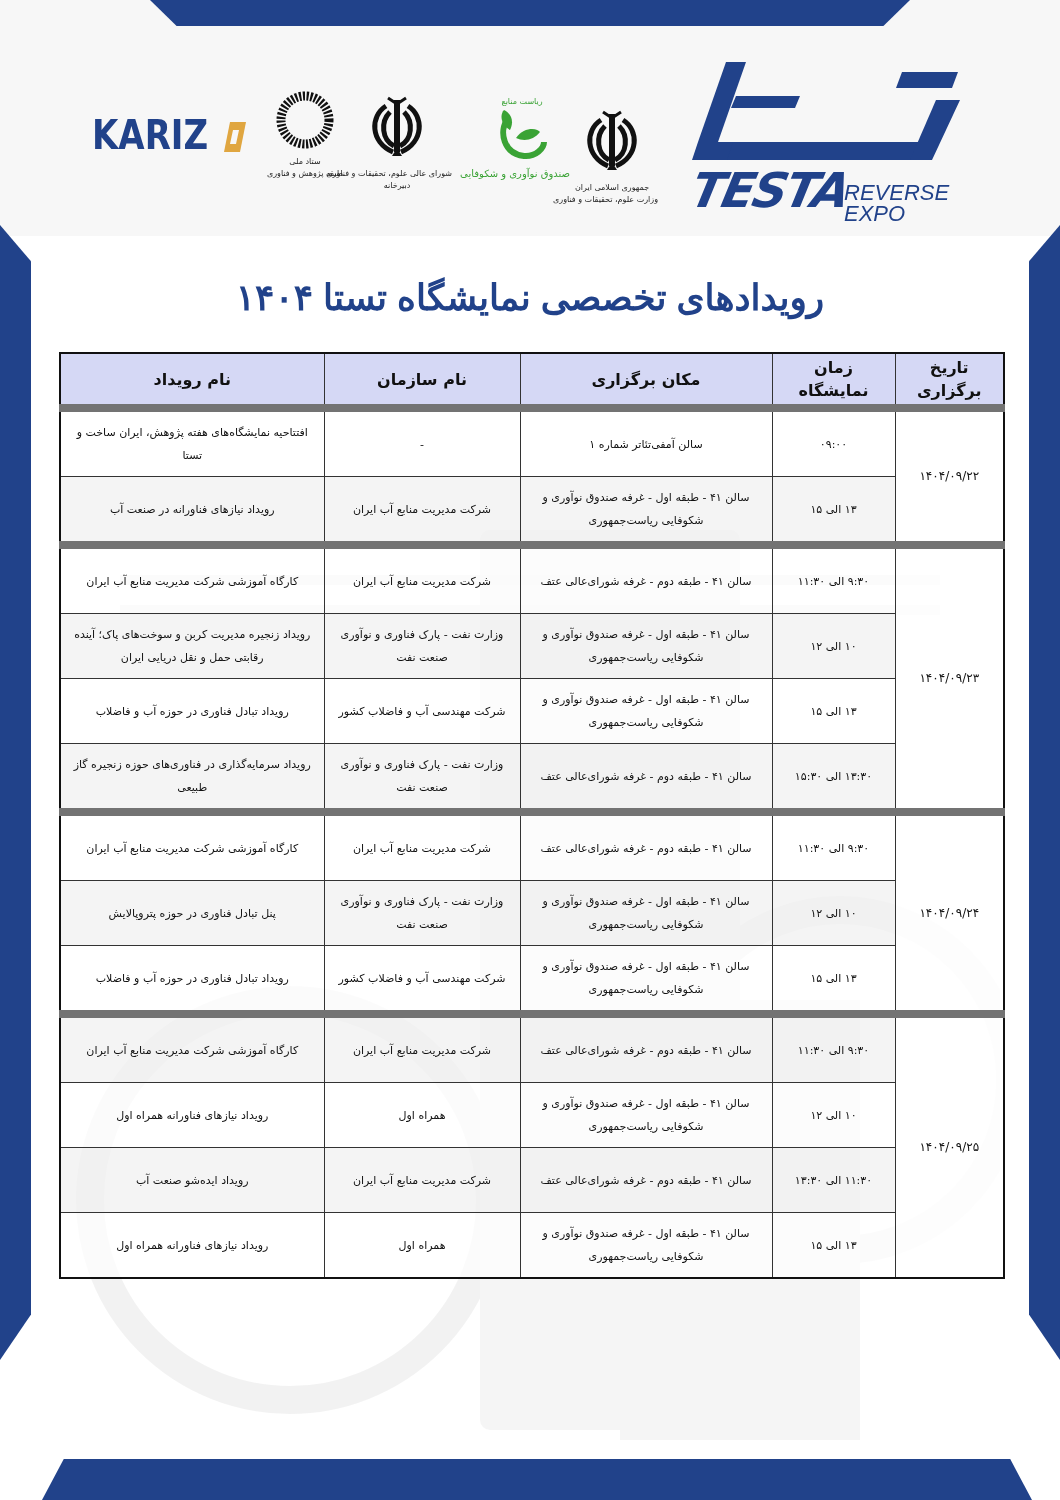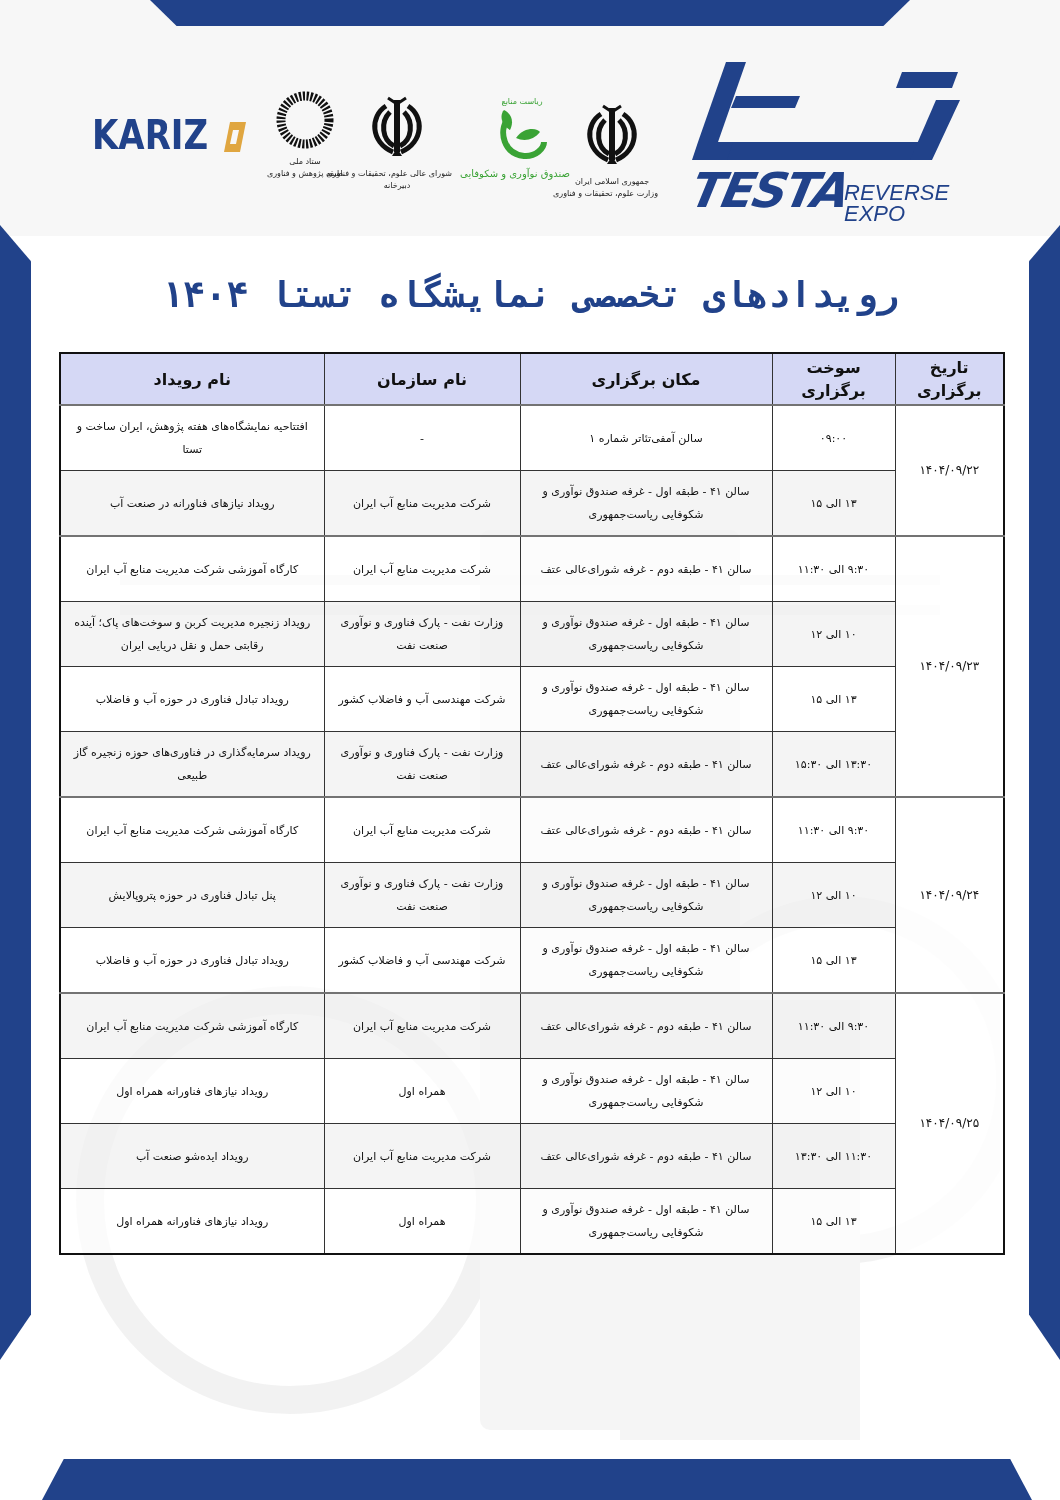--- a/index.html
+++ b/index.html
@@ -58,21 +58,21 @@
     font-size: 40px; color: #21428a; letter-spacing: 0px; line-height: 44px;
     transform: scaleX(0.85); transform-origin: left;
   }
   .karizo-dot {
     left: 222px; top: 120px; width: 26px; height: 34px;
   }
 
   
   .page-title {
     left: 150px; top: 268px; width: 760px; text-align: center; direction: rtl;
-    font-family: Liberation Mono, monospace; font-weight: bold; font-size: 36px; color: #21428a;
+    font-family: Liberation Sans, sans-serif; font-weight: bold; font-size: 36px; color: #21428a;
     line-height: 60px;
   }
 
   
   .events-table {
     left: 59px; top: 352px; width: 944px;
     border-collapse: collapse; direction: rtl;
     font-family: "DejaVu Sans", sans-serif; font-size: 11px; color: #111;
     table-layout: fixed;
     border: 2px solid #111;
@@ -80,21 +80,21 @@
   .events-table th, .events-table td {
     border: 1px solid #333; text-align: center; vertical-align: middle;
     padding: 2px 8px; line-height: 23px;
   }
   .events-table th {
     background: #d5d8f5; font-weight: bold; font-size: 16px; height: 44px;
   }
   .events-table td { height: 60px; background: rgba(255,255,255,0.7); }
   .events-table tr.shade td.cell { background: rgba(240,240,240,0.75); }
   .events-table td.date-cell { background: rgba(255,255,255,0.85); font-size: 12px; }
-  .events-table tr.group-start td { border-top: 2px solid #737373; }
+  .events-table tr.group-start td { border-top: 8px solid #737373; }
   .col-date { width: 109px; }
   .col-time { width: 123px; }
   .col-place { width: 252px; }
   .col-org { width: 196px; }
   .col-event { width: 264px; }
 </style>
 </head>
 <body>
 
 <div class="abs header-band"></div>
@@ -130,21 +130,21 @@
       <polygon points="214,10 270,10 264,26 208,26"></polygon>
     </g>
   </svg>
   <div class="abs testa-word">TESTA</div>
   <div class="abs testa-sub">
     <div>REVERSE</div>
     <div>EXPO</div>
   </div>
 </div>
 
-<div class="abs logo-block" style="left:566px; top:100px; width:92px;">
+<div class="abs logo-block" style="left:566px; top:106px; width:92px;">
   <svg class="emblem" viewBox="0 0 62 72">
     <g fill="none" stroke="#111" stroke-width="5">
       <path d="M20 14 C4 24 4 50 27 60"></path>
       <path d="M42 14 C58 24 58 50 35 60"></path>
       <path d="M24 20 C14 30 16 48 28 54"></path>
       <path d="M38 20 C48 30 46 48 34 54"></path>
     </g>
     <rect x="28" y="8" width="6" height="52" fill="#111"></rect>
     <path d="M22 6 L31 12 L40 6" stroke="#111" stroke-width="3" fill="none"></path>
     <path d="M26 64 L31 56 L36 64 Z" fill="#111"></path>
@@ -199,21 +199,21 @@
   <colgroup>
     <col class="col-date">
       <col class="col-time">
       <col class="col-place">
       <col class="col-org">
       <col class="col-event">
   </colgroup>
   <thead>
     <tr>
       <th>تاریخ برگزاری</th>
-      <th>سوخت برگزاری</th>
+      <th>زمان نمایشگاه</th>
       <th>مکان برگزاری</th>
       <th>نام سازمان</th>
       <th>نام رویداد</th>
     </tr>
   </thead>
   <tbody>
 
     <tr class="group-start">
       <td class="date-cell" rowspan="2">۱۴۰۴/۰۹/۲۲</td>
       <td class="cell">۰۹:۰۰</td>

